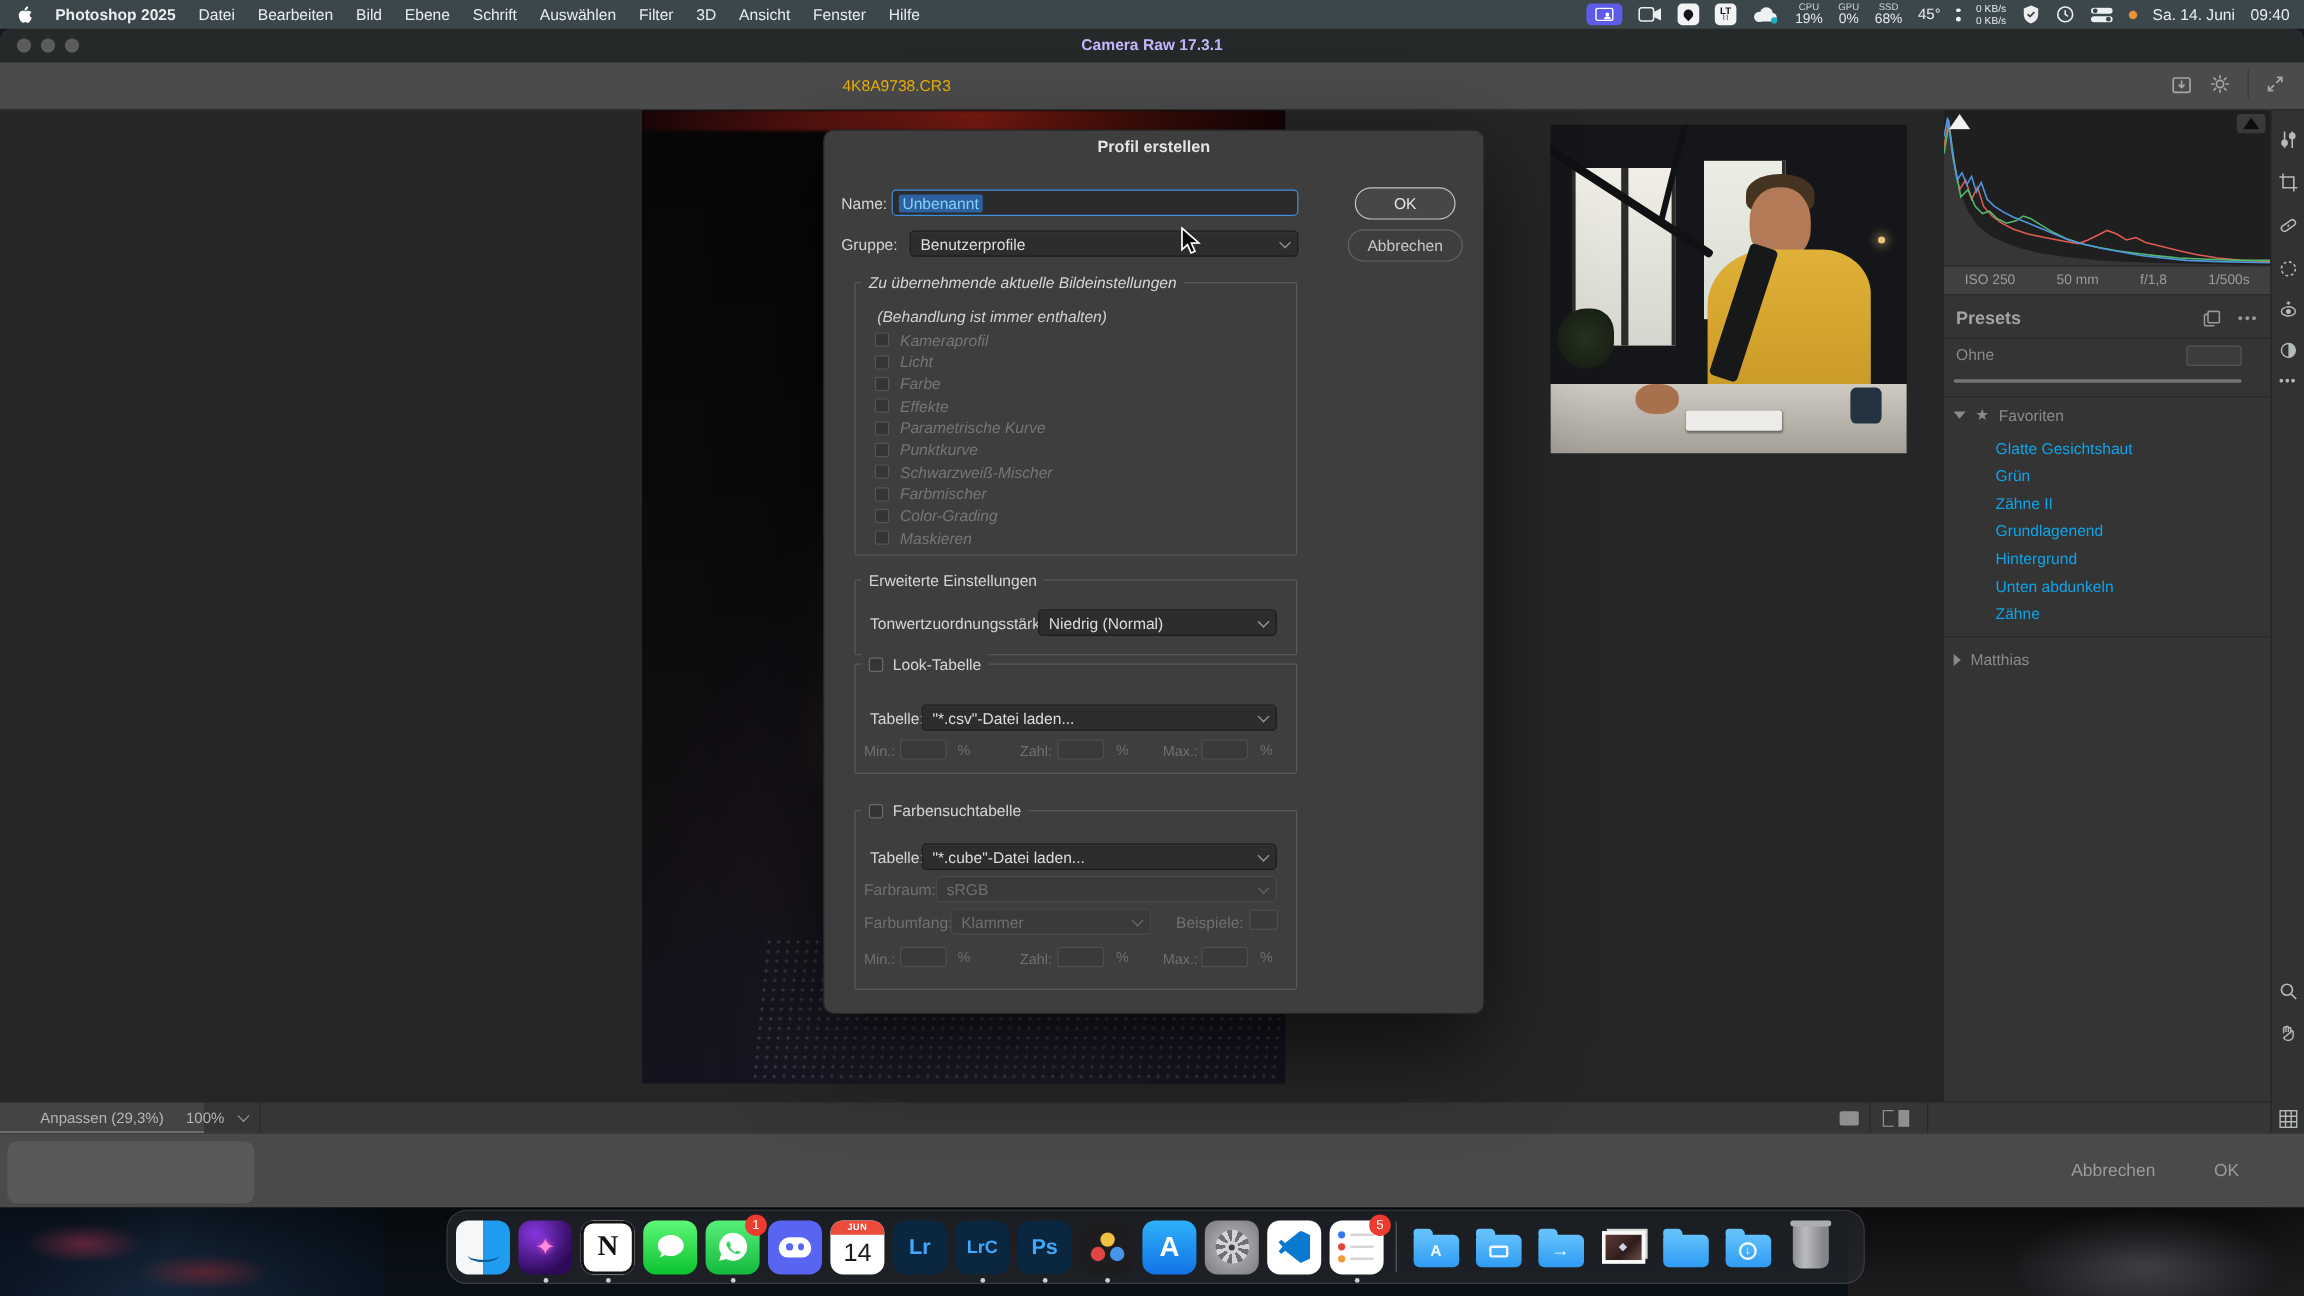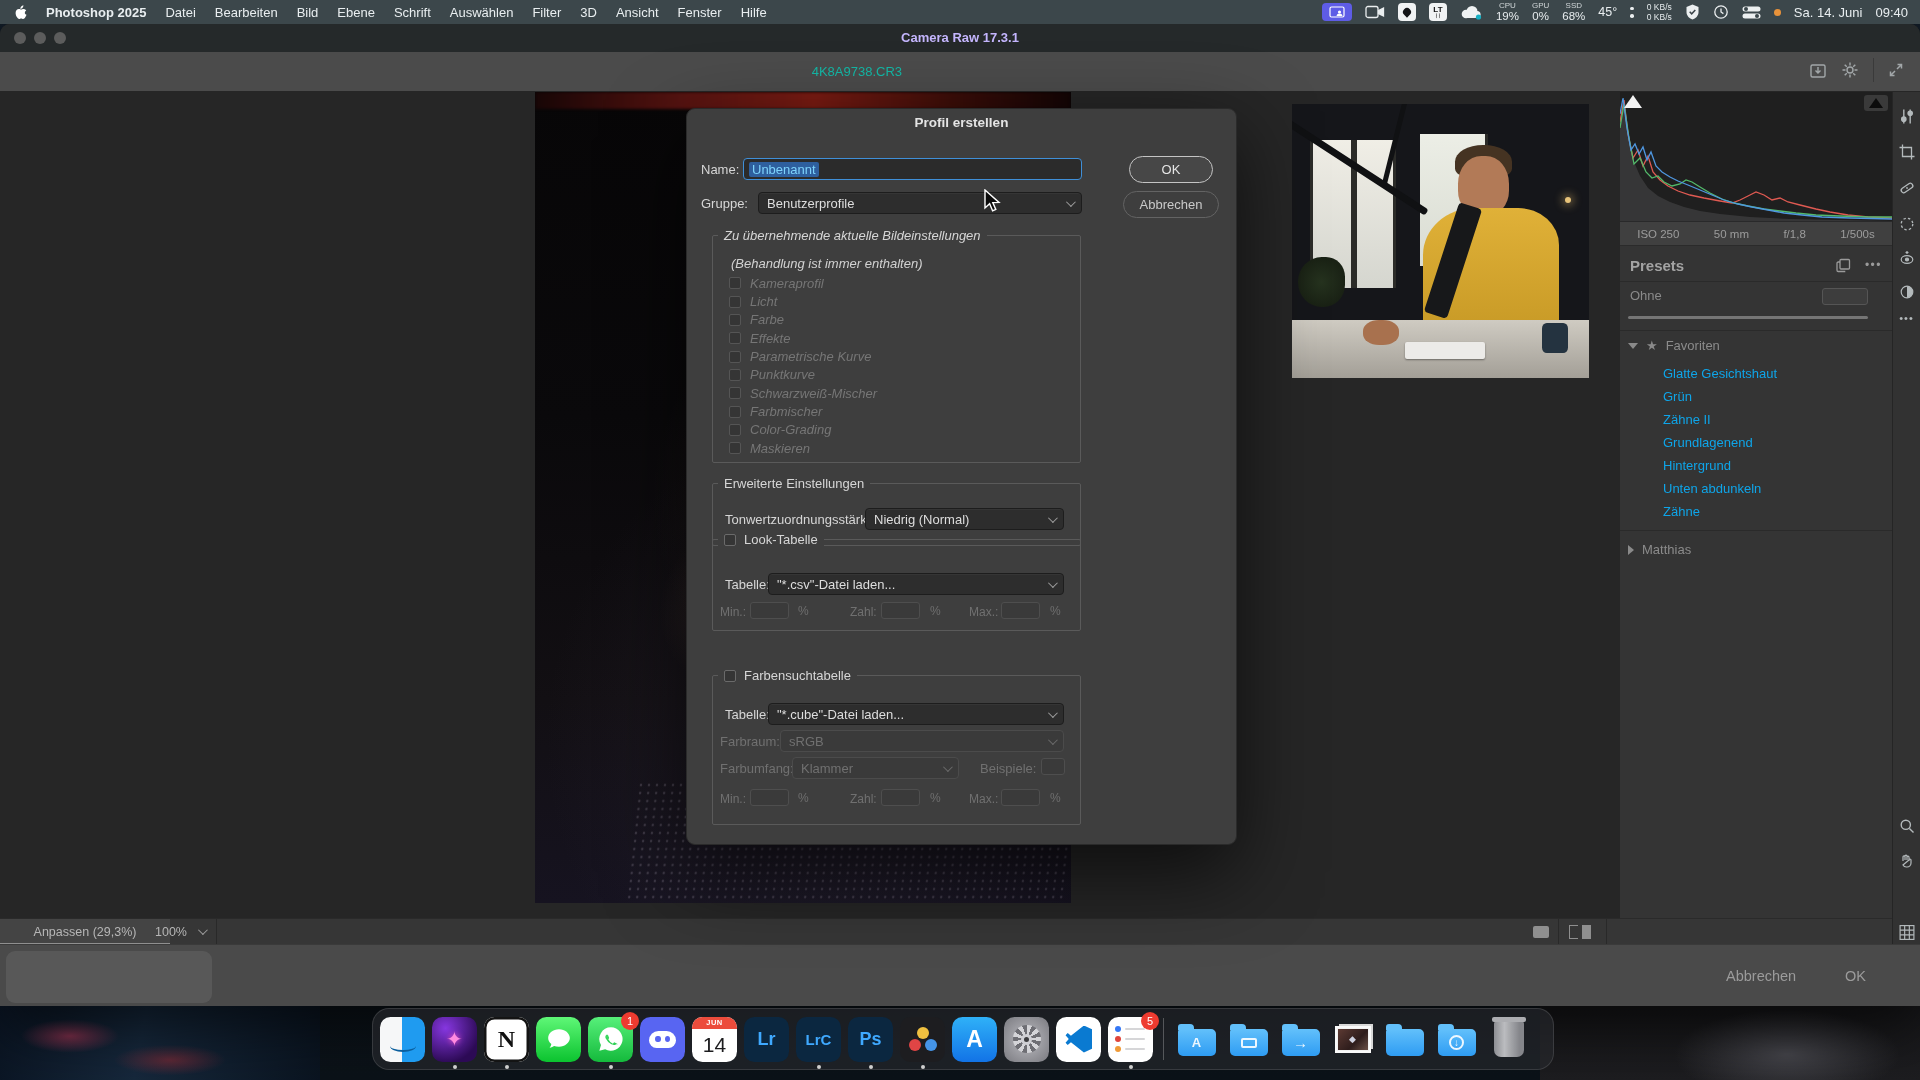--- a/index.html
+++ b/index.html
@@ -34,21 +34,21 @@
   .twodots i{width:3.5px;height:3.5px;border-radius:50%;background:#eaeeef;}
   .orangedot{width:7px;height:7px;border-radius:50%;background:#e8923a;}
   .mb-clock{font-size:13px;}
 
   
   .ps-window{position:absolute;left:0;top:24px;width:1920px;height:982px;background:#262626;border-radius:10px 10px 0 0;box-shadow:0 22px 60px rgba(0,0,0,.6);z-index:1;}
   .titlebar{position:absolute;left:0;top:24px;width:1920px;height:28px;background:#25292a;border-radius:10px 10px 0 0;z-index:2;}
   .tl{position:absolute;top:8px;width:12px;height:12px;border-radius:50%;background:#5c5c5c;}
   .win-title{position:absolute;left:0;top:24px;width:1920px;height:28px;line-height:28px;text-align:center;color:#c4b5fd;font-size:13px;font-weight:bold;z-index:2;}
   .filebar{position:absolute;left:0;top:52px;width:1920px;height:40px;background:#4b4b4b;border-bottom:1px solid #262626;z-index:2;}
-  .filename{position:absolute;left:702px;top:52px;width:200px;height:40px;line-height:40px;text-align:right;color:#14b8a6;font-size:13px;z-index:3;}
+  .filename{position:absolute;left:702px;top:52px;width:200px;height:40px;line-height:40px;text-align:left;color:#eab308;font-size:13px;z-index:3;}
   .fb-icons{position:absolute;right:16px;top:58px;display:flex;align-items:center;gap:14px;z-index:3;color:#a2a7a9;}
   .fb-div{width:1px;height:24px;background:#3a3a3a;}
 
   
   .canvas{position:absolute;left:535px;top:92px;width:536px;height:811px;z-index:2;overflow:hidden;
     background:
       radial-gradient(200px 260px at 48% 50%,rgba(150,110,95,.16),transparent 70%),
       radial-gradient(90px 110px at 35% 64%,rgba(165,125,100,.18),transparent 70%),
       radial-gradient(380px 420px at 55% 80%,rgba(80,70,90,.22),transparent 75%),
       linear-gradient(#070607,#0a090b 40%,#120f13 75%,#161320);}
@@ -451,21 +451,21 @@
 
     <div class="gbox" style="left:25px;top:374px;width:369px;height:63px;">
       <span class="legend">Erweiterte Einstellungen</span>
       <span class="lbl" style="left:12px;top:28px;">Tonwertzuordnungsstärke:</span>
       <div class="sel" style="left:152px;top:24px;width:199px;height:22px;">
         <span>Niedrig (Normal)</span>
           <span class="chv"></span>
       </div>
     </div>
 
-    <div class="gbox" style="left:25px;top:430px;width:369px;height:92px;">
+    <div class="gbox" style="left:25px;top:444px;width:369px;height:92px;">
       <span class="legend">
           <span class="cb"></span>
           <span>Look-Tabelle</span>
         </span>
       <span class="lbl" style="left:12px;top:37px;">Tabelle:</span>
       <div class="sel" style="left:55px;top:33px;width:296px;height:22px;">
         <span>"*.csv"-Datei laden...</span>
           <span class="chv"></span>
       </div>
       <span class="lbl dim" style="left:7px;top:64px;font-size:12px;">Min.:</span>

